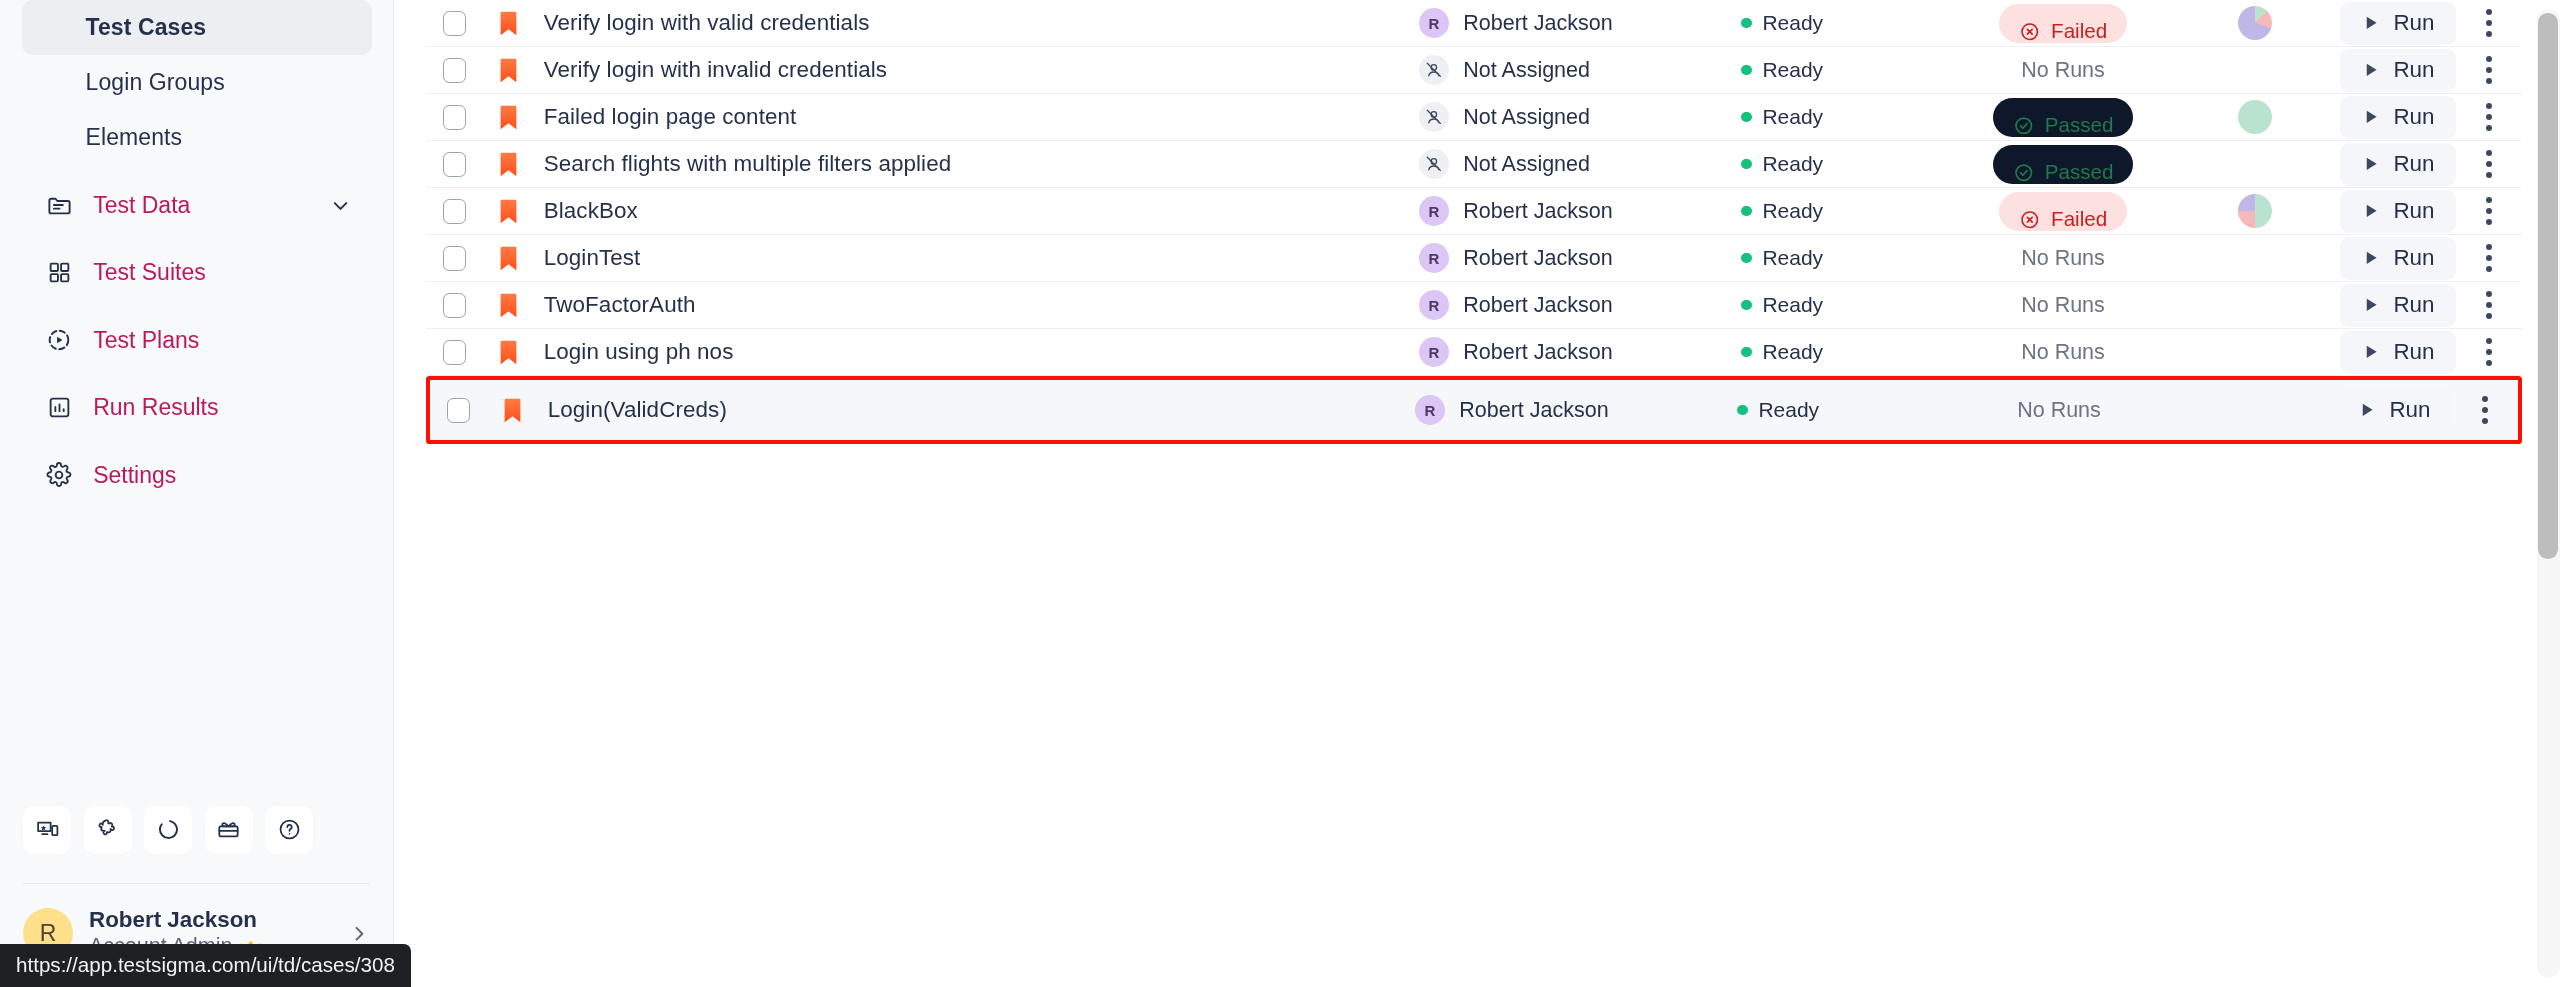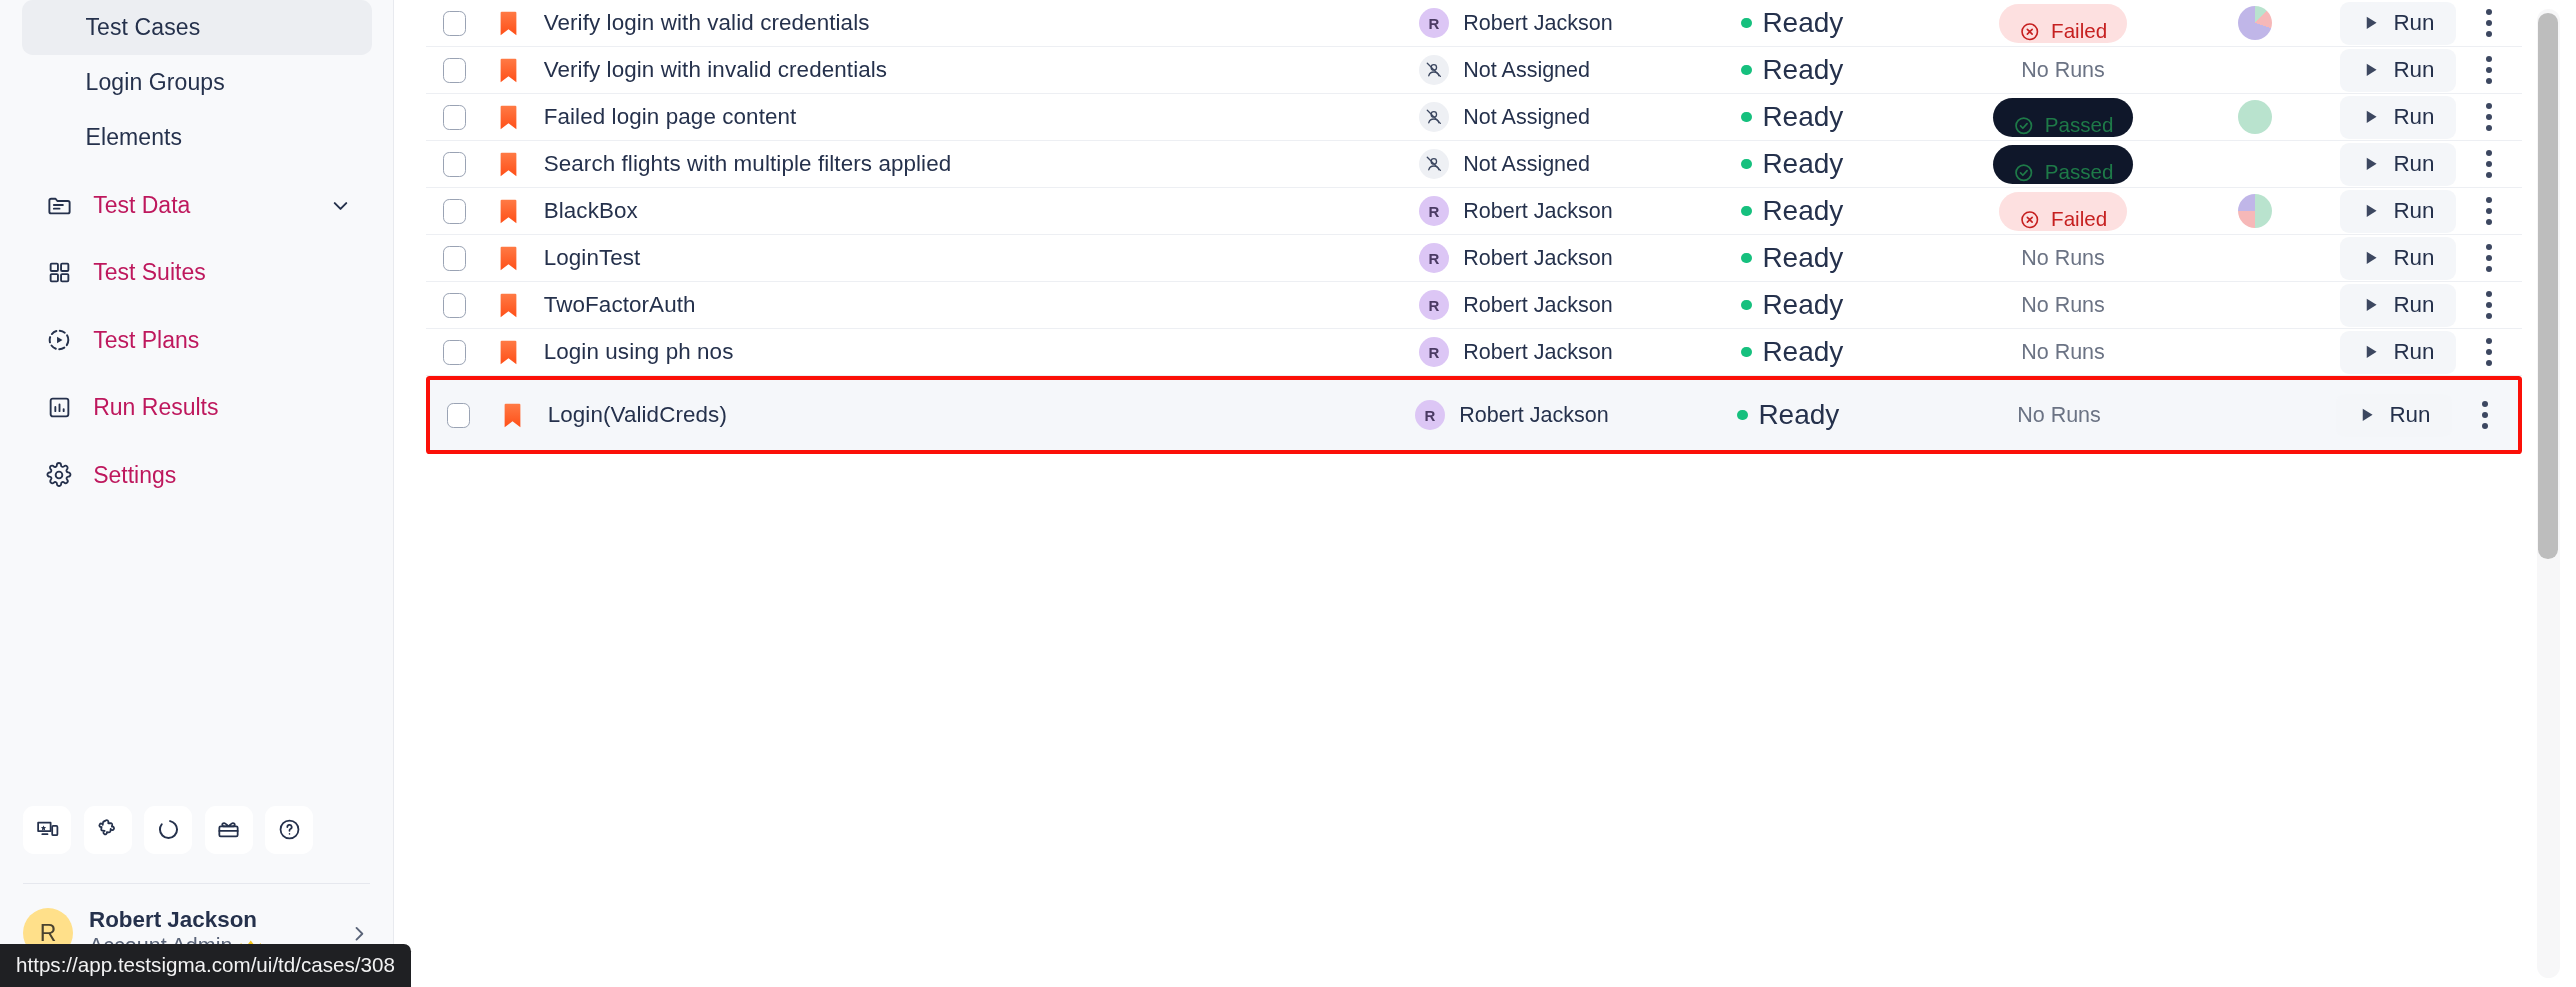--- a/index.html
+++ b/index.html
@@ -22,21 +22,21 @@
     position:relative;
     display:flex; flex-direction:column;
   }
   .nav-top { padding:0 21.5px; }
   .nav-sub {
     height:55px; display:flex; align-items:center;
     padding-left:64px; border-radius:10.7px;
     font-size:23px; font-weight:500; color:#25314c;
     letter-spacing:0.1px; cursor:pointer;
   }
-  .nav-sub.active { background:#eceef2; font-weight:400; }
+  .nav-sub.active { background:#eceef2; font-weight:700; }
   .nav-item {
     height:55px; display:flex; align-items:center; gap:19.7px;
     padding-left:23px; padding-right:19.7px; border-radius:10.7px;
     font-size:23px; font-weight:500; color:#be185d; cursor:pointer;
     margin-top:12.5px;
   }
   .nav-item .ico { width:29px; height:29px; flex:0 0 29px; display:flex; align-items:center; justify-content:center; }
   .nav-item .label { flex:1; }
   .nav-item .chev { width:23px; height:23px; display:flex; align-items:center; justify-content:center; }
   .spacer { flex:1 1 auto; }
@@ -78,21 +78,21 @@
     height:47px;
     display:flex; align-items:center;
     border-bottom:0.9px solid #edeff3;
     background:#ffffff;
   }
   .row.first { border-top:none; }
   .row.highlight {
     background:#f5f7fa;
     border:4.5px solid #fb1008;
     border-radius:3.6px;
-    height:78px;
+    height:68px;
   }
 
   .c-check { width:57px; flex:0 0 57px; display:flex; align-items:center; justify-content:center; }
   .cbox {
     width:23px; height:25px; border:1.8px solid #9aa3b4; border-radius:6.3px;
     background:#ffffff; cursor:pointer;
   }
   .c-flag { width:50px; flex:0 0 50px; display:flex; align-items:center; justify-content:center; }
   .c-name { flex:1 1 auto; min-width:0; padding-left:10.7px;
             font-size:22.4px; font-weight:500; color:#25314c; letter-spacing:0.1px;
@@ -101,21 +101,21 @@
   .ava {
     width:30px; height:30px; border-radius:50%; flex:0 0 30px;
     display:flex; align-items:center; justify-content:center;
     font-size:15px; font-weight:600;
   }
   .ava.purple { background:#dcc6f5; color:#4a3a63; }
   .ava.none { background:#eef0f4; color:#3c4760; }
   .assignee-name { font-size:21.5px; color:#25314c; font-weight:400; white-space:nowrap; }
   .c-status { width:188px; flex:0 0 188px; display:flex; align-items:center; gap:10.7px; }
   .dot { width:10.7px; height:10.7px; border-radius:50%; background:#16c07e; flex:0 0 10.7px; }
-  .status-text { font-size:28px; color:#25314c; }
+  .status-text { font-size:21px; color:#25314c; }
   .c-result { width:268px; flex:0 0 268px; display:flex; align-items:center; justify-content:center; }
   .badge {
     display:inline-flex; align-items:flex-end; gap:10.7px;
     height:39px; padding:0 19.7px; border-radius:894px;
     font-size:20.6px; font-weight:500; white-space:nowrap;
   }
   .badge.failed { background:#fde0e0; color:#c62020; }
   .badge.passed { background:#0f172a; color:#1e7a48; }
   .no-runs { font-size:21.5px; color:#6b7384; }
   .c-chart { width:116px; flex:0 0 116px; display:flex; align-items:center; justify-content:center; }

